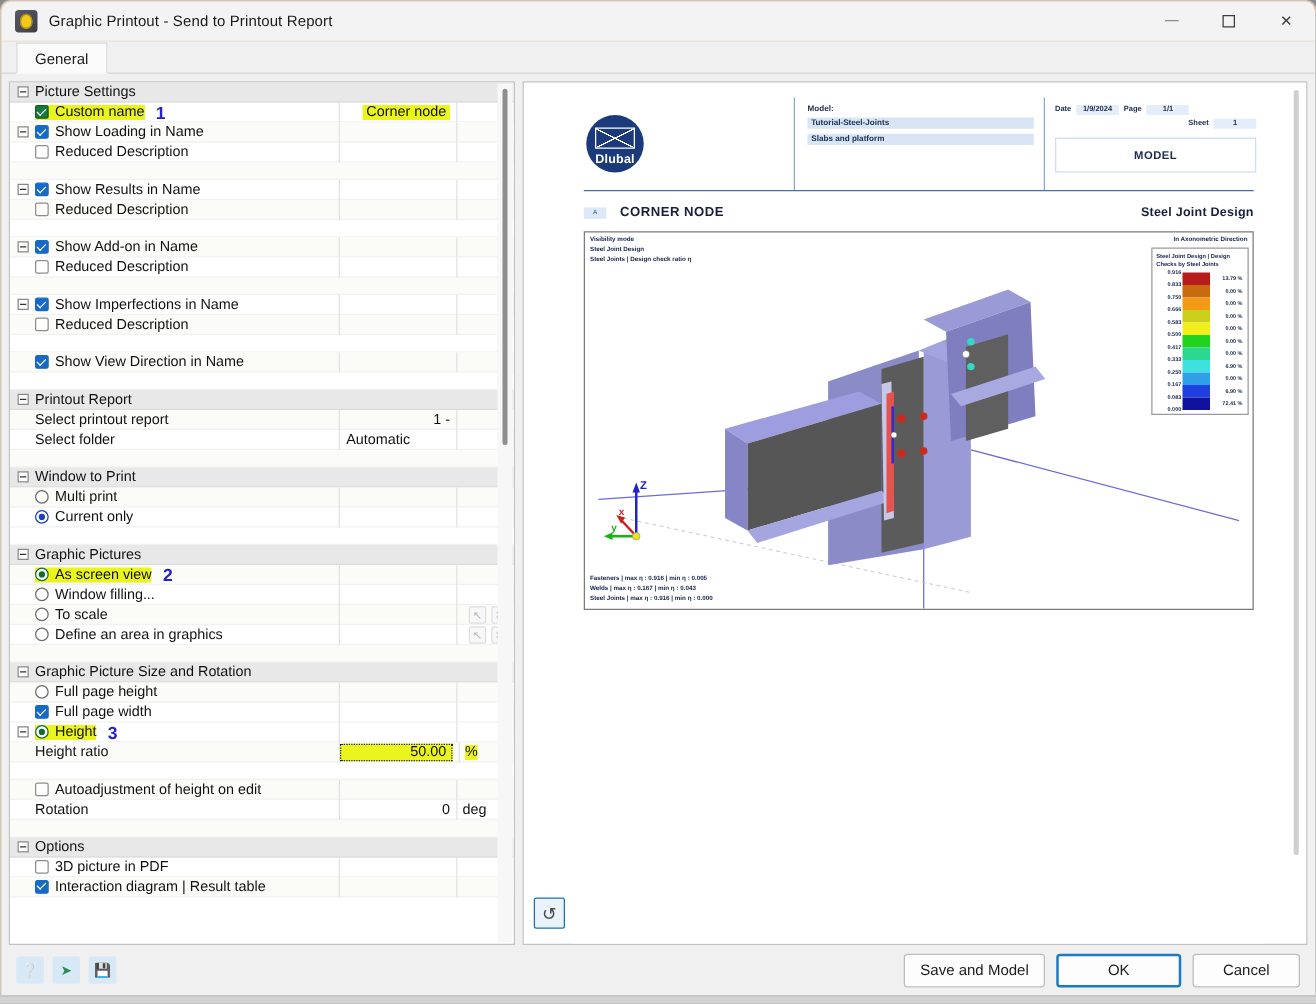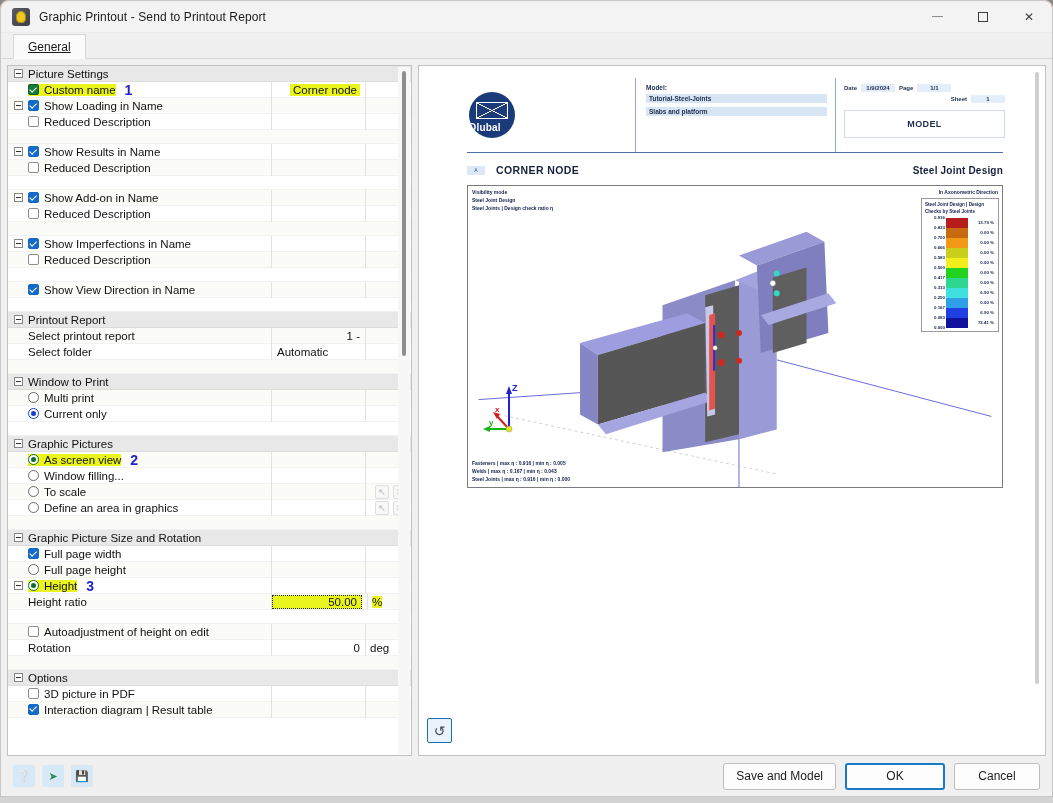--- a/index.html
+++ b/index.html
@@ -59,21 +59,21 @@
     padding-left: 12px;
     border-bottom: 1px solid #d7d7d7;
     position: relative;
   }
   .tab {
     height: 25px; padding: 0 14px;
     display: flex; align-items: center;
     font-size: 12px; color: #1b1b1b;
     background: #fbfbfb;
     border: 1px solid #d7d7d7; border-bottom: 1px solid #fbfbfb;
-    position: relative; top: 1px; text-decoration: underline;
+    position: relative; top: 1px;
   }
 
   
   .body {
     flex: 1 1 auto; display: flex;
     background: #f0f0f0;
     padding: 6px 6px 0 6px;
     gap: 6px; min-height: 0;
   }
   
@@ -201,21 +201,21 @@
   }
   .logo-circle .gfx::before {
     content: ""; position: absolute; left: 0; top: 0;
     width: 100%; height: 100%;
     background:
       linear-gradient(to bottom right, transparent 48%, #fff 48%, #fff 52%, transparent 52%),
       linear-gradient(to bottom left, transparent 48%, #fff 48%, #fff 52%, transparent 52%);
   }
   .logo-circle .txt {
     position: absolute; left: 0; right: 0; bottom: 5px;
-    text-align: left; color: #fff; font-size: 10px;
+    text-align: center; color: #fff; font-size: 10px;
     font-weight: bold; letter-spacing: .2px;
   }
   .rep-mid-col {
     flex: 1 1 auto; border-left: 1px solid #8fa8c8; padding: 6px 8px 0 10px;
   }
   .rep-lbl { font-size: 6.5px; font-weight: bold; color: #1d2d4d; margin-bottom: 3px; }
   .rep-field {
     background: #d7e5f5; height: 9px; font-size: 6.5px;
     font-weight: bold; color: #1d2d4d; padding-left: 3px;
     margin-bottom: 4px; line-height: 9px;
@@ -576,37 +576,37 @@
             <div class="unit-cell" style="justify-content: flex-end; padding-right: 4px;">
               <span class="minibtn">↖</span>
               <span class="minibtn">✖</span>
             </div>
           </div>
           <div class="spacer-row alt"></div>
           <div class="grp">
             <span class="exp"></span>
             <span>Graphic Picture Size and Rotation</span>
           </div>
+          <div class="row alt">
+            <div class="lbl-cell">
+              <span class="dots"></span>
+              <span style="display: inline-flex; align-items: center;">
+                <span class="rb"></span>
+                <span>Full page height</span>
+              </span>
+            </div>
+            <div class="val-cell"></div>
+            <div class="unit-cell"></div>
+          </div>
           <div class="row">
             <div class="lbl-cell">
               <span class="dots"></span>
               <span style="display: inline-flex; align-items: center;">
                 <span class="cb on"></span>
                 <span>Full page width</span>
-              </span>
-            </div>
-            <div class="val-cell"></div>
-            <div class="unit-cell"></div>
-          </div>
-          <div class="row alt">
-            <div class="lbl-cell">
-              <span class="dots"></span>
-              <span style="display: inline-flex; align-items: center;">
-                <span class="rb"></span>
-                <span>Full page height</span>
               </span>
             </div>
             <div class="val-cell"></div>
             <div class="unit-cell"></div>
           </div>
           <div class="row">
             <div class="lbl-cell">
               <span class="exp" style="margin-right: 5px;"></span>
               <span class="hl" style="display: inline-flex; align-items: center;">
                 <span class="rb on green"></span>

